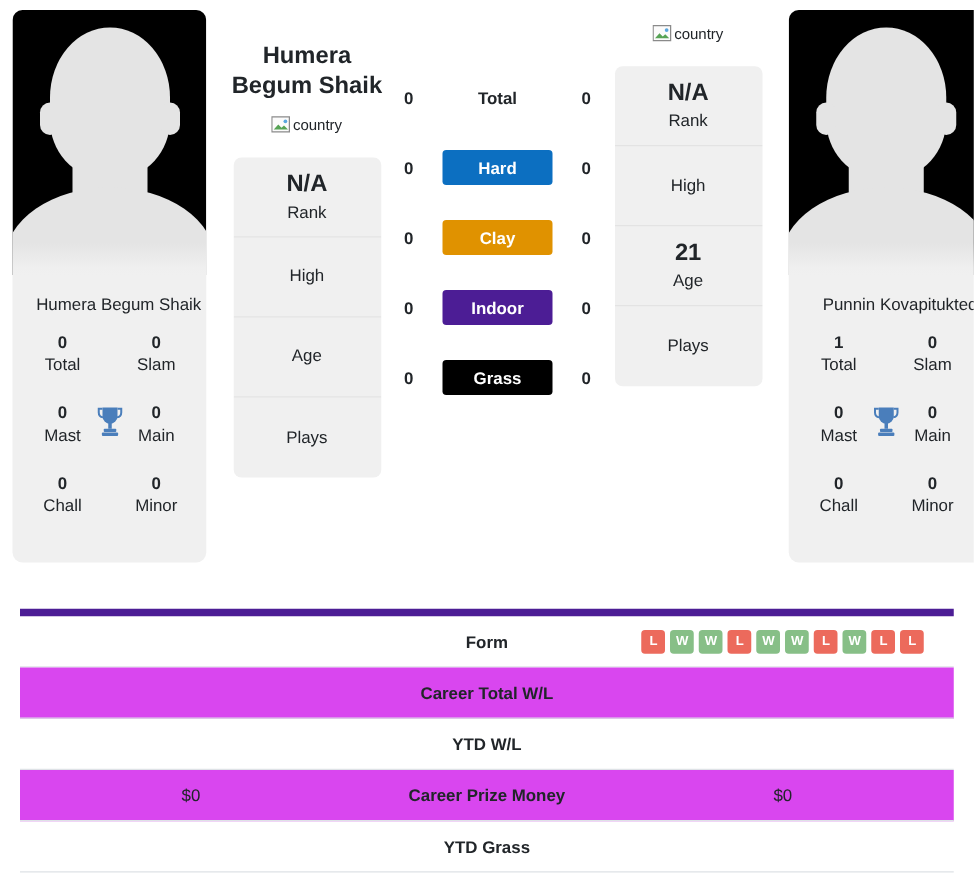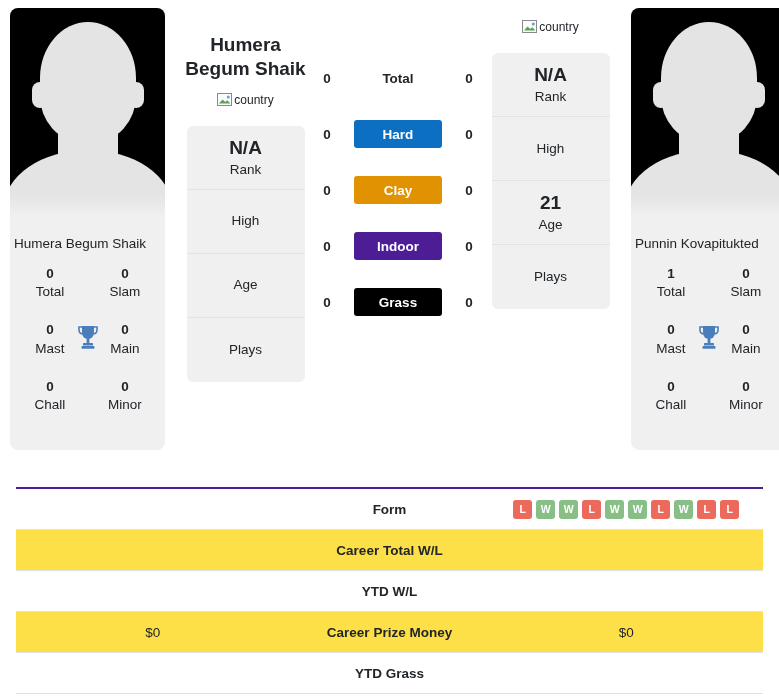--- a/index.html
+++ b/index.html
@@ -78,21 +78,21 @@
     background: #e4e4e4;
     border-radius: 84px 84px 0 0 / 58px 58px 0 0;
   }
   .photo-fade {
     position: absolute;
     left: 0; right: 0; bottom: 0;
     height: 26px;
     background: linear-gradient(to bottom, rgba(240,240,240,0) 0%, #efefef 78%, #f0f0f0 100%);
   }
   .photo-name {
-    text-align: left;
+    text-align: right;
     font-size: 13.5px;
     color: #212529;
     padding: 16px 4px 14px 4px;
     white-space: nowrap;
   }
   .trophy-grid {
     position: relative;
     padding: 0 8px 16px 8px;
   }
   .trophy-row {
@@ -218,29 +218,29 @@
     color: #212529;
     border-radius: 0;
   }
 
   
   .ctable {
     position: absolute;
     left: 16px;
     right: 16px;
     top: 487px;
-    border-top: 2px solid #4c1d95;
+    border-top: 6px solid #4c1d95;
   }
   .crow {
     display: flex;
     align-items: center;
     height: 41px;
     border-bottom: 1px solid #dee2e6;
   }
-  .crow.shaded { background: #fde047; }
+  .crow.shaded { background: #d946ef; }
   .ccol-left, .ccol-right {
     flex: 1 1 0;
     display: flex;
     align-items: center;
     justify-content: center;
     font-size: 13.5px;
     color: #212529;
   }
   .ccol-mid {
     flex: 0 0 200px;

